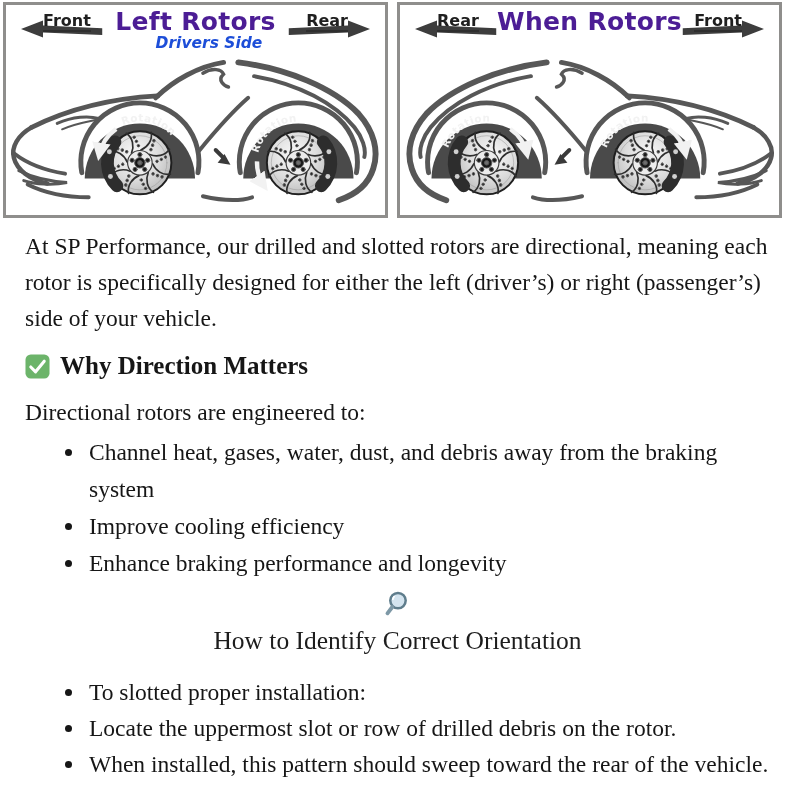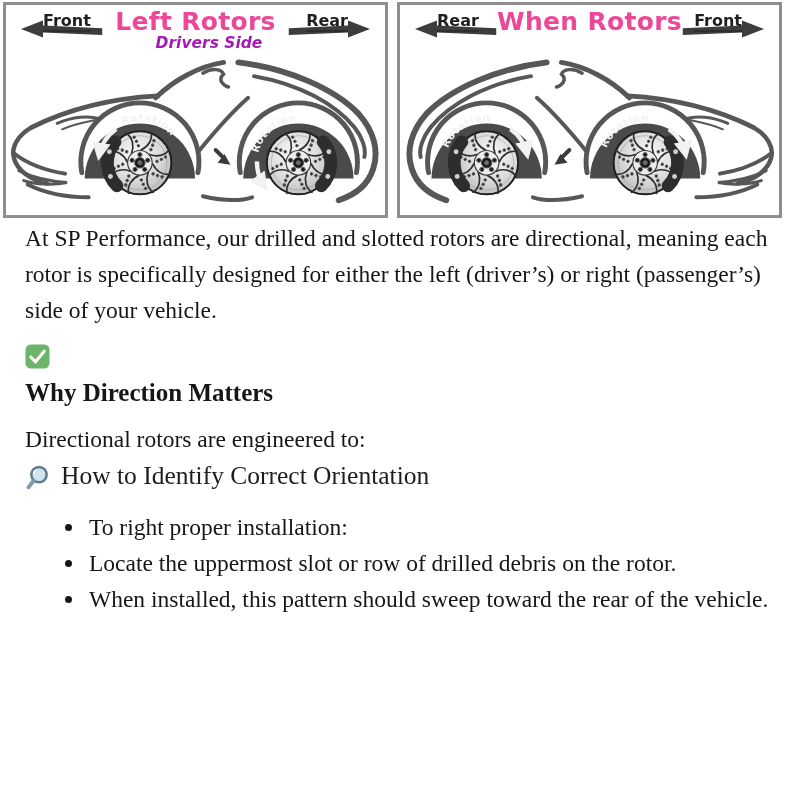--- a/index.html
+++ b/index.html
@@ -2,45 +2,45 @@
 <html><head>
 <meta charset="utf-8">
 <style>
   html,body{margin:0;padding:0;background:#ffffff;}
   body{width:800px;height:800px;overflow:hidden;font-family:"Liberation Serif",serif;color:#161616;}
 
   
   .panels{display:flex;gap:9px;padding:2px 18px 0 3px;}
   .panel{position:relative;flex:1;height:210px;border:3px solid #8f8e8c;background:#fff;}
   .panel-title{text-align:center;margin-top:3px;font-family:"DejaVu Sans",sans-serif;
-               font-weight:bold;font-size:25px;color:#ec4899;letter-spacing:.3px;line-height:27px;}
+               font-weight:bold;font-size:25px;color:#4c1d95;letter-spacing:.3px;line-height:27px;}
   .panel-sub{text-align:center;font-family:"DejaVu Sans",sans-serif;font-weight:bold;
-             font-style:italic;font-size:15.5px;color:#a21caf;margin-top:-1px;margin-left:27px;}
+             font-style:italic;font-size:15.5px;color:#1d4ed8;margin-top:-1px;margin-left:27px;}
   .side-label{position:absolute;top:6px;width:112px;height:32px;}
   .side-label.sideL{left:7px;}
   .side-label.sideR{right:7px;}
   .side-label .lbl{position:absolute;top:0;font-family:"DejaVu Sans",sans-serif;font-weight:bold;
                    font-size:16px;color:#1f1f1f;border-bottom:2.5px solid #2e2e2e;padding-bottom:0px;}
   .side-label.sideL .lbl{left:30px;}
   .side-label.sideR .lbl{right:30px;}
   .dir-arrow{position:absolute;bottom:3px;width:104px;height:22px;}
   .side-label.sideL .dir-arrow{left:0;}
   .side-label.sideR .dir-arrow{right:0;transform:scaleX(-1);}
   .car-svg{position:absolute;left:0;bottom:1px;width:100%;height:158px;}
 
   
-  .article{padding:2px 30px 0 25px;font-size:23.5px;}
+  .article{padding:10px 30px 0 25px;font-size:23.5px;}
   .intro{margin:0 0 16px 0;line-height:36px;}
-  .sec-h1{display:flex;gap:10px;margin:0 0 14px 0;
-          font-weight:bold;font-size:25px;flex-direction:column;}
+  .sec-h1{display:flex;align-items:center;gap:10px;margin:0 0 14px 0;
+          font-weight:bold;font-size:25px;}
   .lead{margin:0 0 4px 0;line-height:36px;}
   ul{margin:0 0 6px 0;padding-left:61px;}
   li{line-height:37px;padding-left:3px;}
   .sec-h2{display:flex;align-items:center;gap:9px;margin:4px 0 18px 0;
-          font-weight:normal;font-size:25.5px;color:#1d1d1d;}
+          font-weight:normal;font-size:25.5px;color:#1d1d1d;flex-direction:column;}
   .list2 li{line-height:36px;}
   .emoji-check{width:25px;height:25px;flex:0 0 25px;}
   .emoji-mag{width:27px;height:27px;flex:0 0 27px;margin-top:2px;}
 </style>
 </head>
 <body>
 
 <svg width="0" height="0" style="position:absolute" aria-hidden="true">
   <defs>
     <radialGradient id="gradRotor" cx="42%" cy="38%" r="70%">
@@ -211,29 +211,34 @@
   <div class="sec-h1">
     <svg class="emoji-check" viewBox="0 0 26 26">
       <rect x="0.5" y="0.5" width="25" height="25" rx="5.5" fill="#6cb46a"></rect>
       <path d="M 6,13.5 L 11,18.5 L 20,7.5" fill="none" stroke="#ffffff" stroke-width="3.2" stroke-linecap="round" stroke-linejoin="round"></path>
     </svg>
     <span>Why Direction Matters</span>
   </div>
 
   <p class="lead">Directional rotors are engineered to:</p>
 
+  <ul class="list1">
+    <li>Channel heat, gases, water, dust, and debris away from the braking system</li>
+    <li>Improve cooling efficiency</li>
+    <li>Enhance braking performance and longevity</li>
+  </ul>
 
   <div class="sec-h2">
     <svg class="emoji-mag" viewBox="0 0 28 28">
       <circle cx="14.5" cy="11" r="8" fill="#d4e4ef" stroke="#5f7d8c" stroke-width="2.6"></circle>
       <path d="M 8.6,17.6 L 3.6,24.2" stroke="#7d98a6" stroke-width="4" stroke-linecap="round"></path>
       <path d="M 10.5,6.8 A 5.5,5.5 0 0 0 9.2,9.6" stroke="#ffffff" stroke-width="1.8" fill="none" stroke-linecap="round"></path>
     </svg>
     <span>How to Identify Correct Orientation</span>
   </div>
 
   <ul class="list2">
-    <li>To right proper installation:</li>
+    <li>To slotted proper installation:</li>
     <li>Locate the uppermost slot or row of drilled debris on the rotor.</li>
     <li>When installed, this pattern should sweep toward the rear of the vehicle.</li>
   </ul>
 
 </div>
 
 </body></html>

